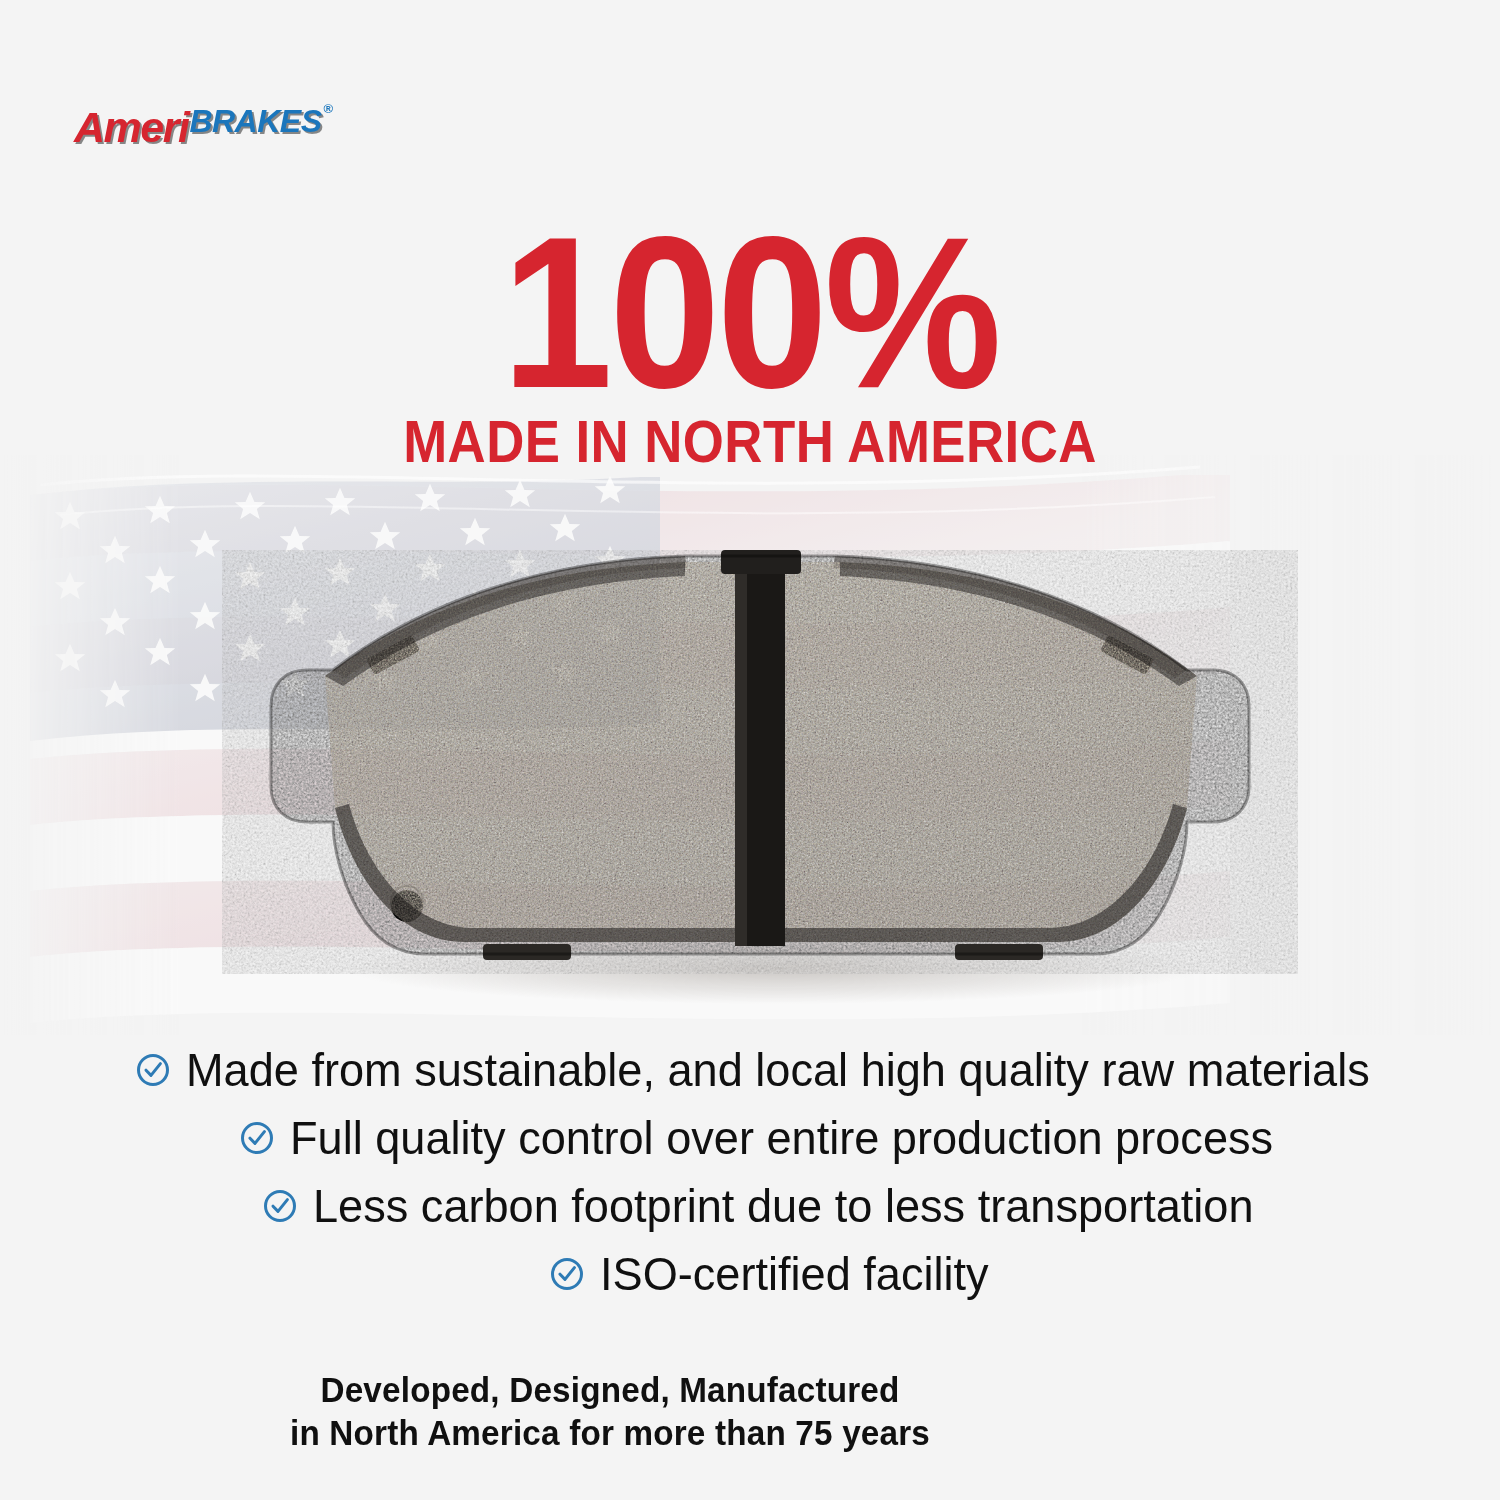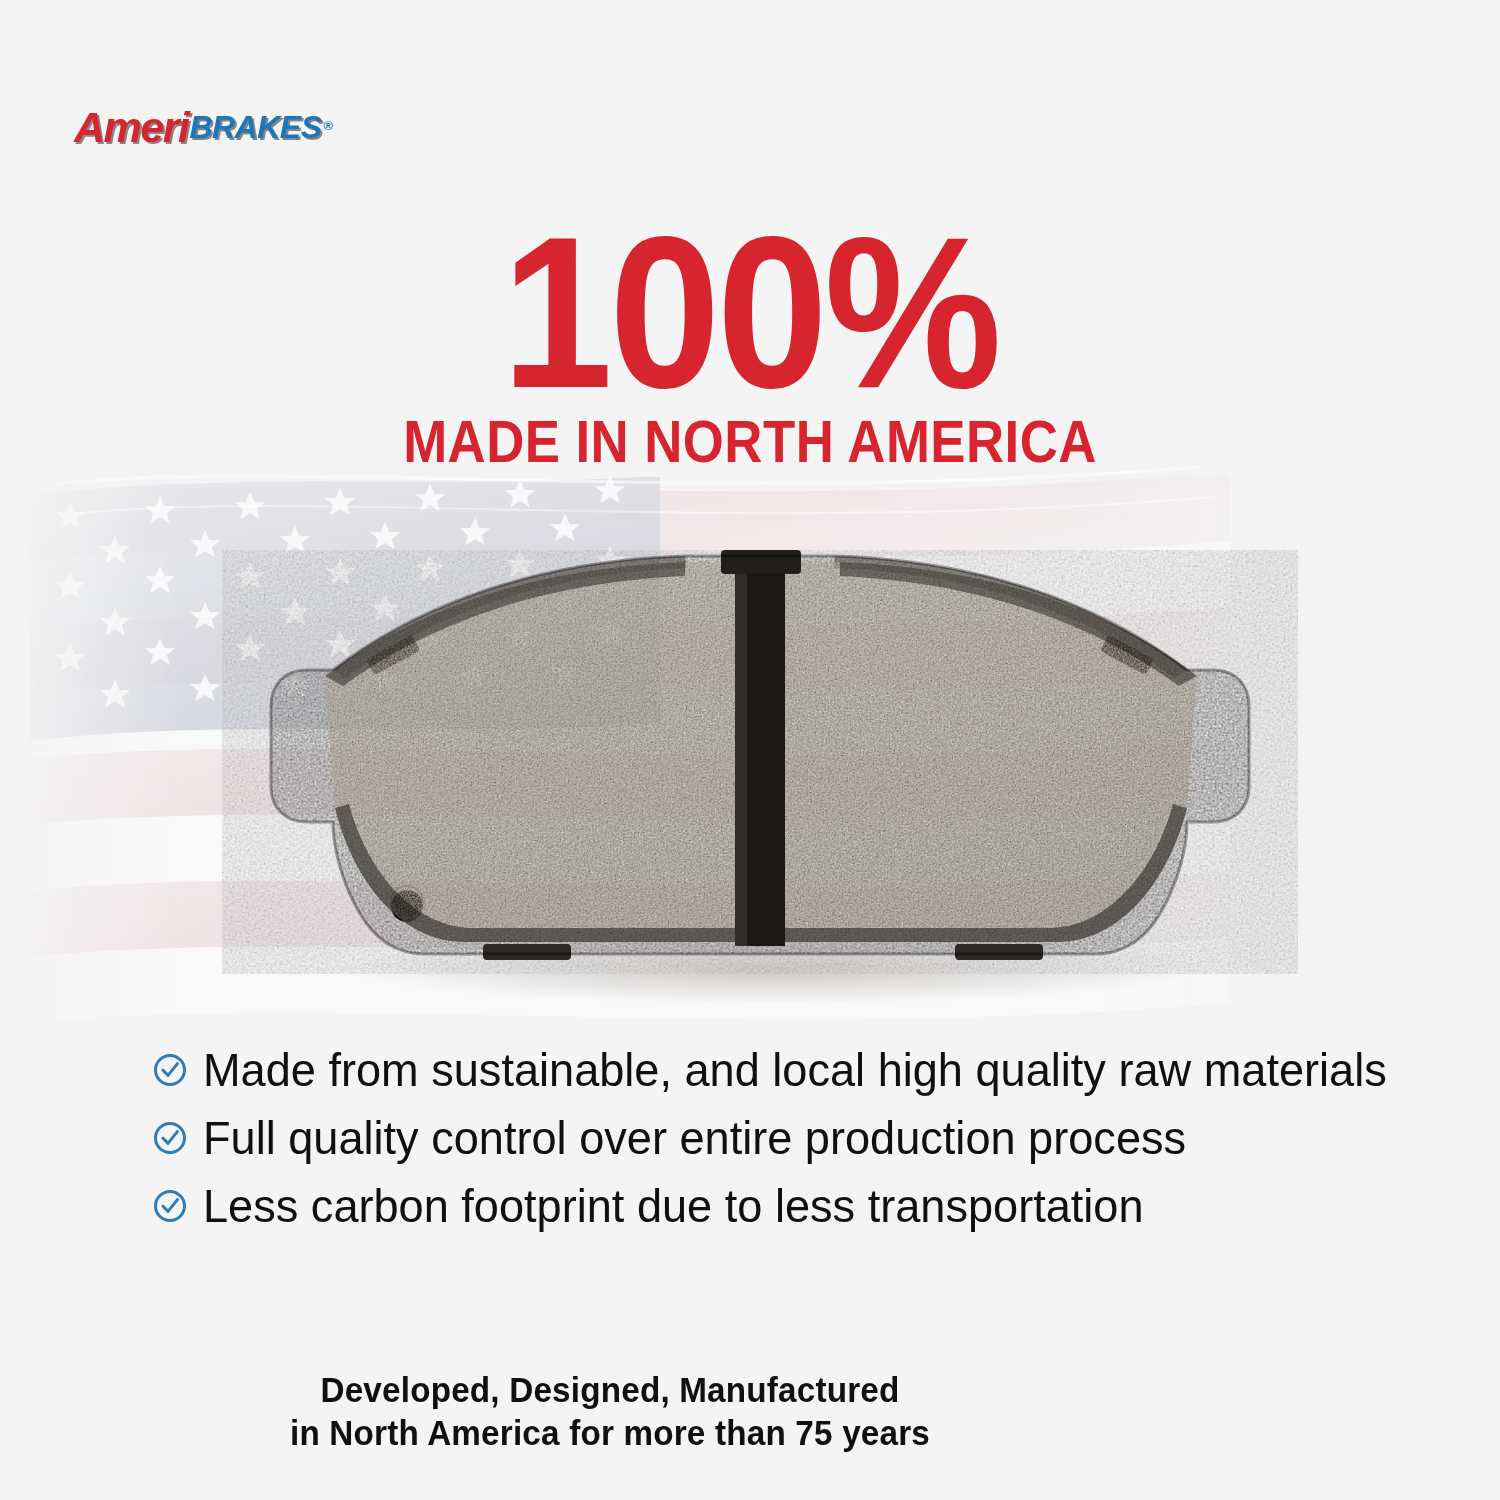--- a/index.html
+++ b/index.html
@@ -27,21 +27,21 @@
     pointer-events: none;
   }
   .flag-svg { display: block; width: 1500px; height: 580px; }
 
   
   .logo {
     position: absolute;
     left: 74px;
     top: 103px;
     display: flex;
-    align-items: center;
+    align-items: flex-start;
     white-space: nowrap;
   }
   .logo-ameri {
     font-family: "Liberation Sans", sans-serif;
     font-weight: bold;
     font-style: italic;
     font-size: 43px;
     letter-spacing: -1.5px;
     color: #d6252f;
     text-shadow: 2px 2px 0 rgba(0,0,0,0.45);
@@ -108,20 +108,21 @@
   .features {
     position: absolute;
     left: 152px;
     top: 1036px;
     width: 1250px;
   }
   .feature-row {
     display: flex;
     align-items: center;
     height: 68px;
+    justify-content: center;
   }
   .check-icon {
     flex: 0 0 auto;
     width: 36px;
     height: 36px;
     margin-right: 15px;
   }
   .check-icon svg { display: block; width: 36px; height: 36px; }
   .feature-text {
     font-family: "Liberation Sans Narrow", "Liberation Sans", sans-serif;
@@ -481,20 +482,29 @@
     <div class="feature-row">
       <span class="check-icon">
         <svg viewBox="0 0 36 36">
             <circle cx="18" cy="18" r="14.5" fill="none" stroke="#2e7bb5" stroke-width="3"></circle>
             <path d="M11 18.2 L16 23.4 L25.4 11.6" fill="none" stroke="#2e7bb5" stroke-width="3" stroke-linecap="round" stroke-linejoin="round"></path>
           </svg>
       </span>
       <span class="feature-text">Less carbon footprint due to less transportation</span>
     </div>
 
+    <div class="feature-row">
+      <span class="check-icon">
+        <svg viewBox="0 0 36 36">
+            <circle cx="18" cy="18" r="14.5" fill="none" stroke="#2e7bb5" stroke-width="3"></circle>
+            <path d="M11 18.2 L16 23.4 L25.4 11.6" fill="none" stroke="#2e7bb5" stroke-width="3" stroke-linecap="round" stroke-linejoin="round"></path>
+          </svg>
+      </span>
+      <span class="feature-text">ISO-certified facility</span>
+    </div>
 
   </div>
 
   <div class="footer">
     <div>Developed, Designed, Manufactured</div>
     <div>in North America for more than 75 years</div>
   </div>
 
 </div>
 

